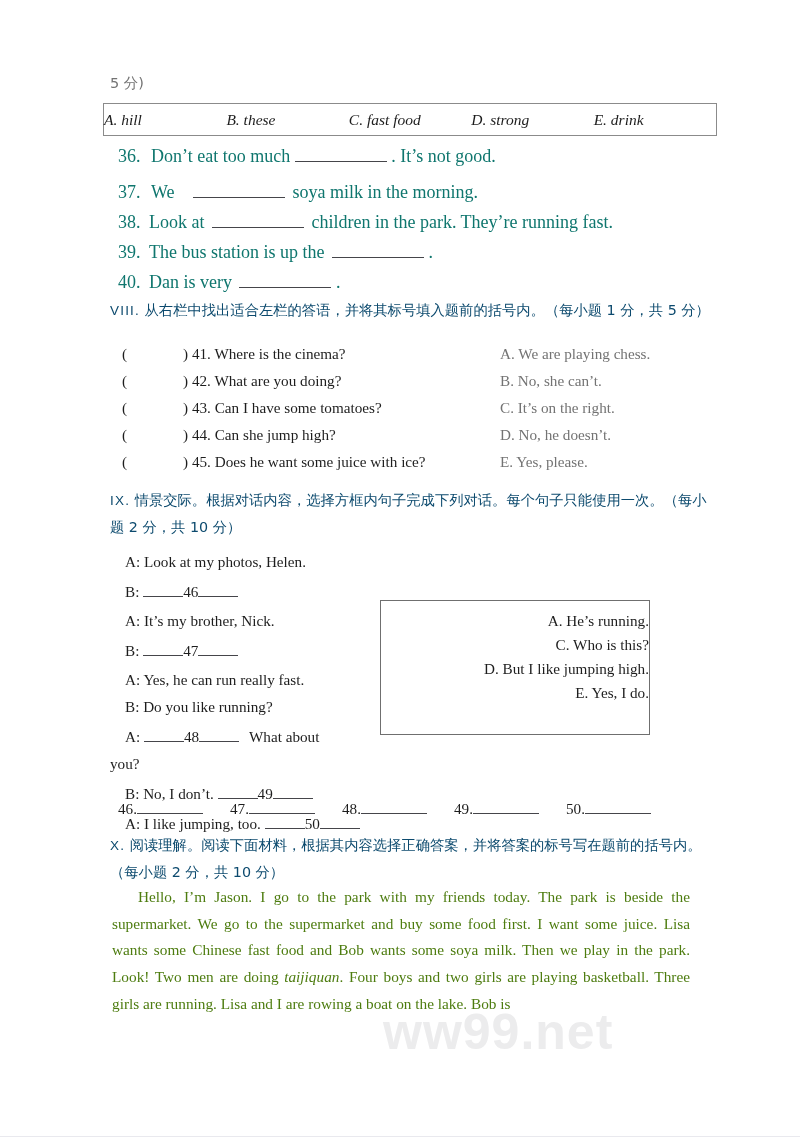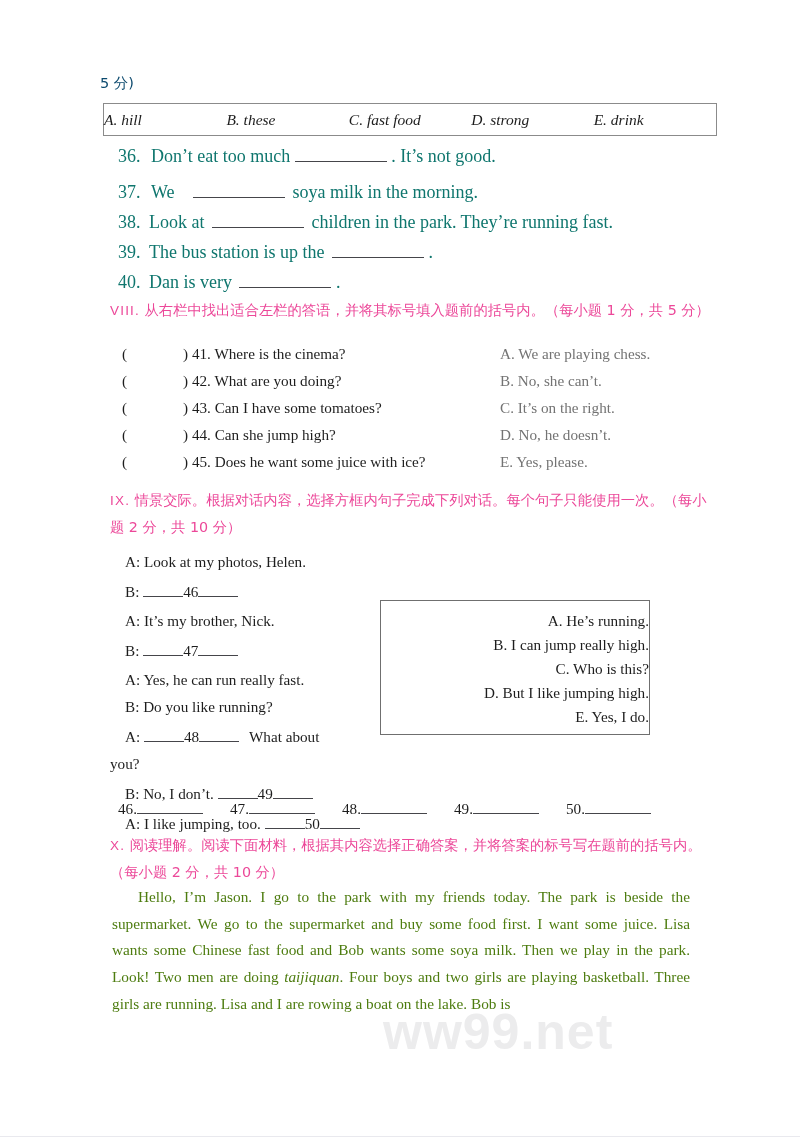--- a/index.html
+++ b/index.html
@@ -32,25 +32,25 @@
     user-select: none;
     white-space: nowrap;
     z-index: 0;
   }
 
   .content { position: relative; z-index: 2; }
 
   
   .top-frag {
     position: absolute;
-    left: 100px;
+    left: 110px;
     top: 74px;
     font-family: "DejaVu Sans", "Liberation Sans", sans-serif;
     font-size: 14.5px;
-    color: #0c4a6e;
+    color: #737373;
   }
 
   
   .wordbank {
     position: absolute;
     left: 103px;
     top: 103px;
     width: 614px;
     height: 33px;
     border: 1px solid #8b8b8b;
@@ -82,21 +82,21 @@
   .b-long  { width: 92px; }
 
   
   .sec-head {
     position: absolute;
     left: 110px;
     width: 600px;
     font-family: "DejaVu Sans", "Liberation Sans", sans-serif;
     font-size: 14.3px;
     line-height: 26px;
-    color: #ec4899;
+    color: #0c4a6e;
   }
   .sec-head .rn {
     font-family: "Liberation Sans", "DejaVu Sans", sans-serif;
     letter-spacing: 1.2px;
     font-size: 13.5px;
   }
 
   
   .match-left {
     position: absolute;
@@ -328,21 +328,20 @@
     </div>
 
     <div class="dlg" style="top:815px;">
       <span>A:</span>
       <span>I like jumping, too.</span>
       <span class="uline-sm"></span><span>50</span><span class="uline-sm"></span>
     </div>
 
     <div class="choicebox">
       <div class="ci">A. He’s running.</div>
-      <div class="ci">B. I can jump really high.</div>
       <div class="ci">C. Who is this?</div>
       <div class="ci">D. But I like jumping high.</div>
       <div class="ci">E. Yes, I do.</div>
     </div>
 
     <div class="ans-row">
       <div class="ai"><span>46.</span><span class="blank"></span></div>
       <div class="ai"><span>47.</span><span class="blank"></span></div>
       <div class="ai"><span>48.</span><span class="blank"></span></div>
       <div class="ai"><span>49.</span><span class="blank"></span></div>

